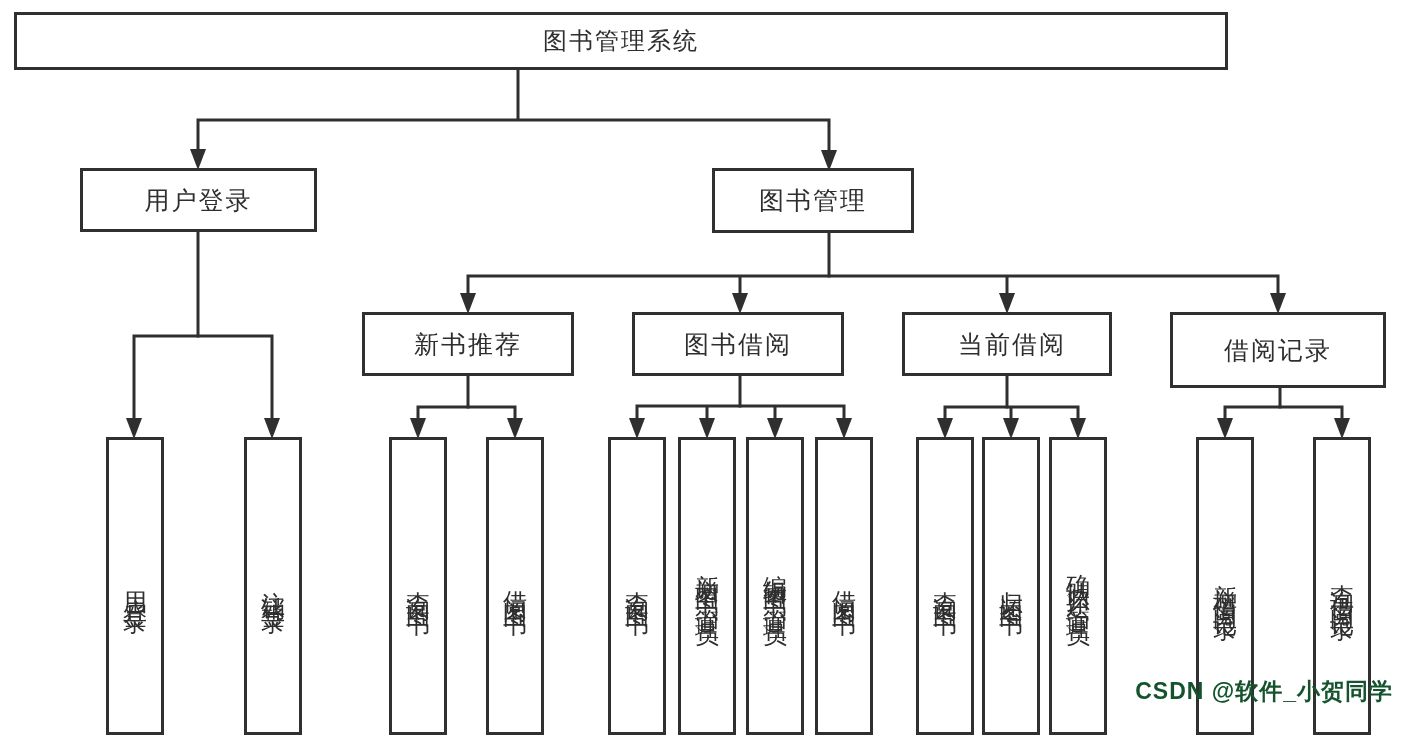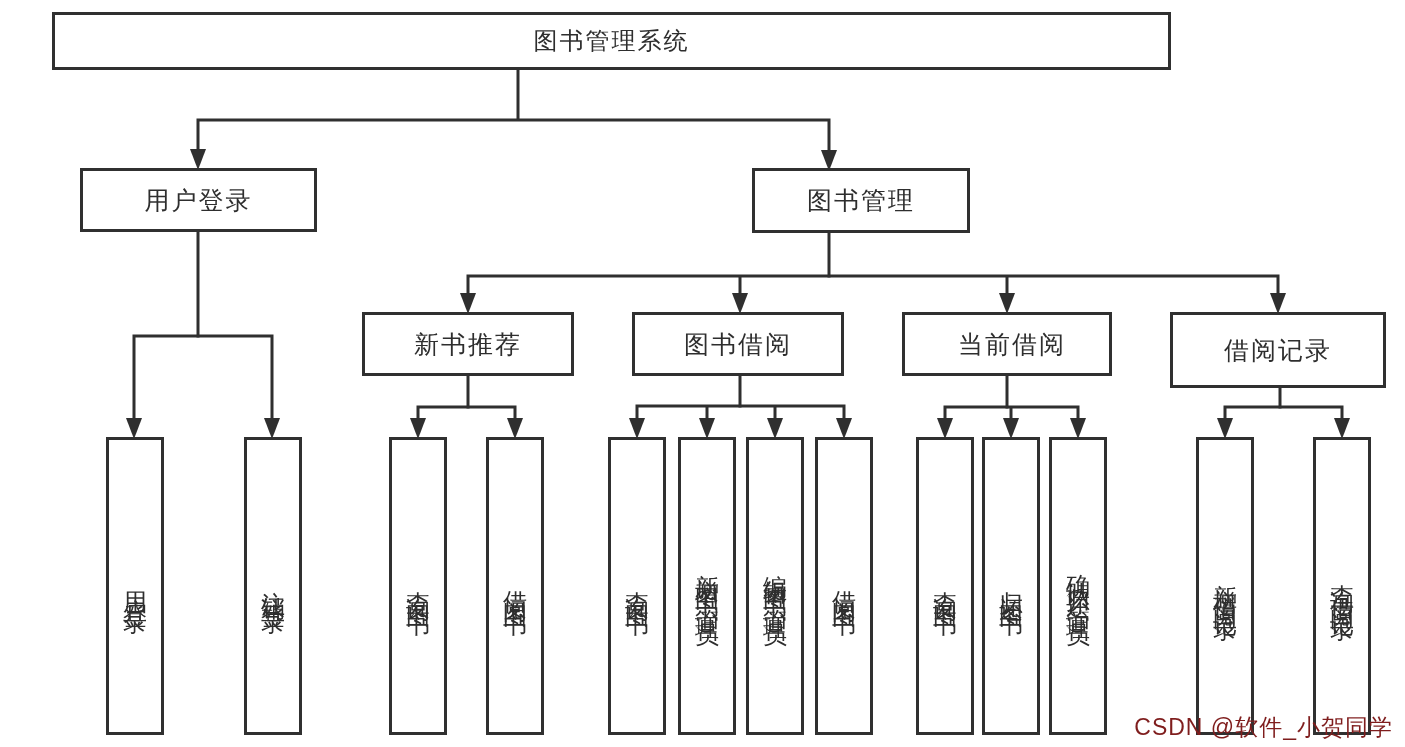--- a/index.html
+++ b/index.html
@@ -13,22 +13,22 @@
     display:flex;align-items:center;justify-content:center;z-index:2;
   }
   .h-node{font-size:25px;letter-spacing:2px;white-space:nowrap;}
   .root-node{font-size:24px;}
   .v-node{
     writing-mode:vertical-rl;text-orientation:mixed;
     font-size:24px;letter-spacing:7px;line-height:1;
   }
   .leaf{width:58px;top:437px;height:298px;}
   .watermark{
-    position:absolute;z-index:5;right:12px;top:712px;
-    font-size:23px;letter-spacing:1px;color:#7f1d1d;white-space:nowrap;
+    position:absolute;z-index:5;right:12px;top:676px;
+    font-size:23px;letter-spacing:1px;color:#14532d;white-space:nowrap;font-weight:bold;
   }
 </style>
 </head>
 <body>
 
 <div class="canvas">
 
   <svg class="lines" width="1405" height="747" viewBox="0 0 1405 747" xmlns="http://www.w3.org/2000/svg">
     <g stroke="#2f2f2f" stroke-width="3" fill="none">
 
@@ -74,24 +74,24 @@
       <polygon points="767,418 783,418 775,439"></polygon>
       <polygon points="836,418 852,418 844,439"></polygon>
       <polygon points="937,418 953,418 945,439"></polygon>
       <polygon points="1003,418 1019,418 1011,439"></polygon>
       <polygon points="1070,418 1086,418 1078,439"></polygon>
       <polygon points="1217,418 1233,418 1225,439"></polygon>
       <polygon points="1334,418 1350,418 1342,439"></polygon>
     </g>
   </svg>
 
-  <div class="node h-node root-node" style="left:14px;top:12px;width:1119px;height:58px;margin-left:38px;">图书管理系统</div>
+  <div class="node h-node root-node" style="left:14px;top:12px;width:1214px;height:58px;">图书管理系统</div>
 
   <div class="node h-node" style="left:80px;top:168px;width:237px;height:64px;">用户登录</div>
-  <div class="node h-node" style="left:752px;top:168px;width:218px;height:65px;">图书管理</div>
+  <div class="node h-node" style="left:712px;top:168px;width:202px;height:65px;">图书管理</div>
 
   <div class="node h-node" style="left:362px;top:312px;width:212px;height:64px;">新书推荐</div>
   <div class="node h-node" style="left:632px;top:312px;width:212px;height:64px;">图书借阅</div>
   <div class="node h-node" style="left:902px;top:312px;width:210px;height:64px;padding-left:10px;">当前借阅</div>
   <div class="node h-node" style="left:1170px;top:312px;width:216px;height:76px;font-family:Liberation Mono, monospace;">借阅记录</div>
 
   <div class="node v-node leaf" style="left:106px;">用户登录</div>
   <div class="node v-node leaf" style="left:244px;">注销登录</div>
 
   <div class="node v-node leaf" style="left:389px;">查询图书</div>

